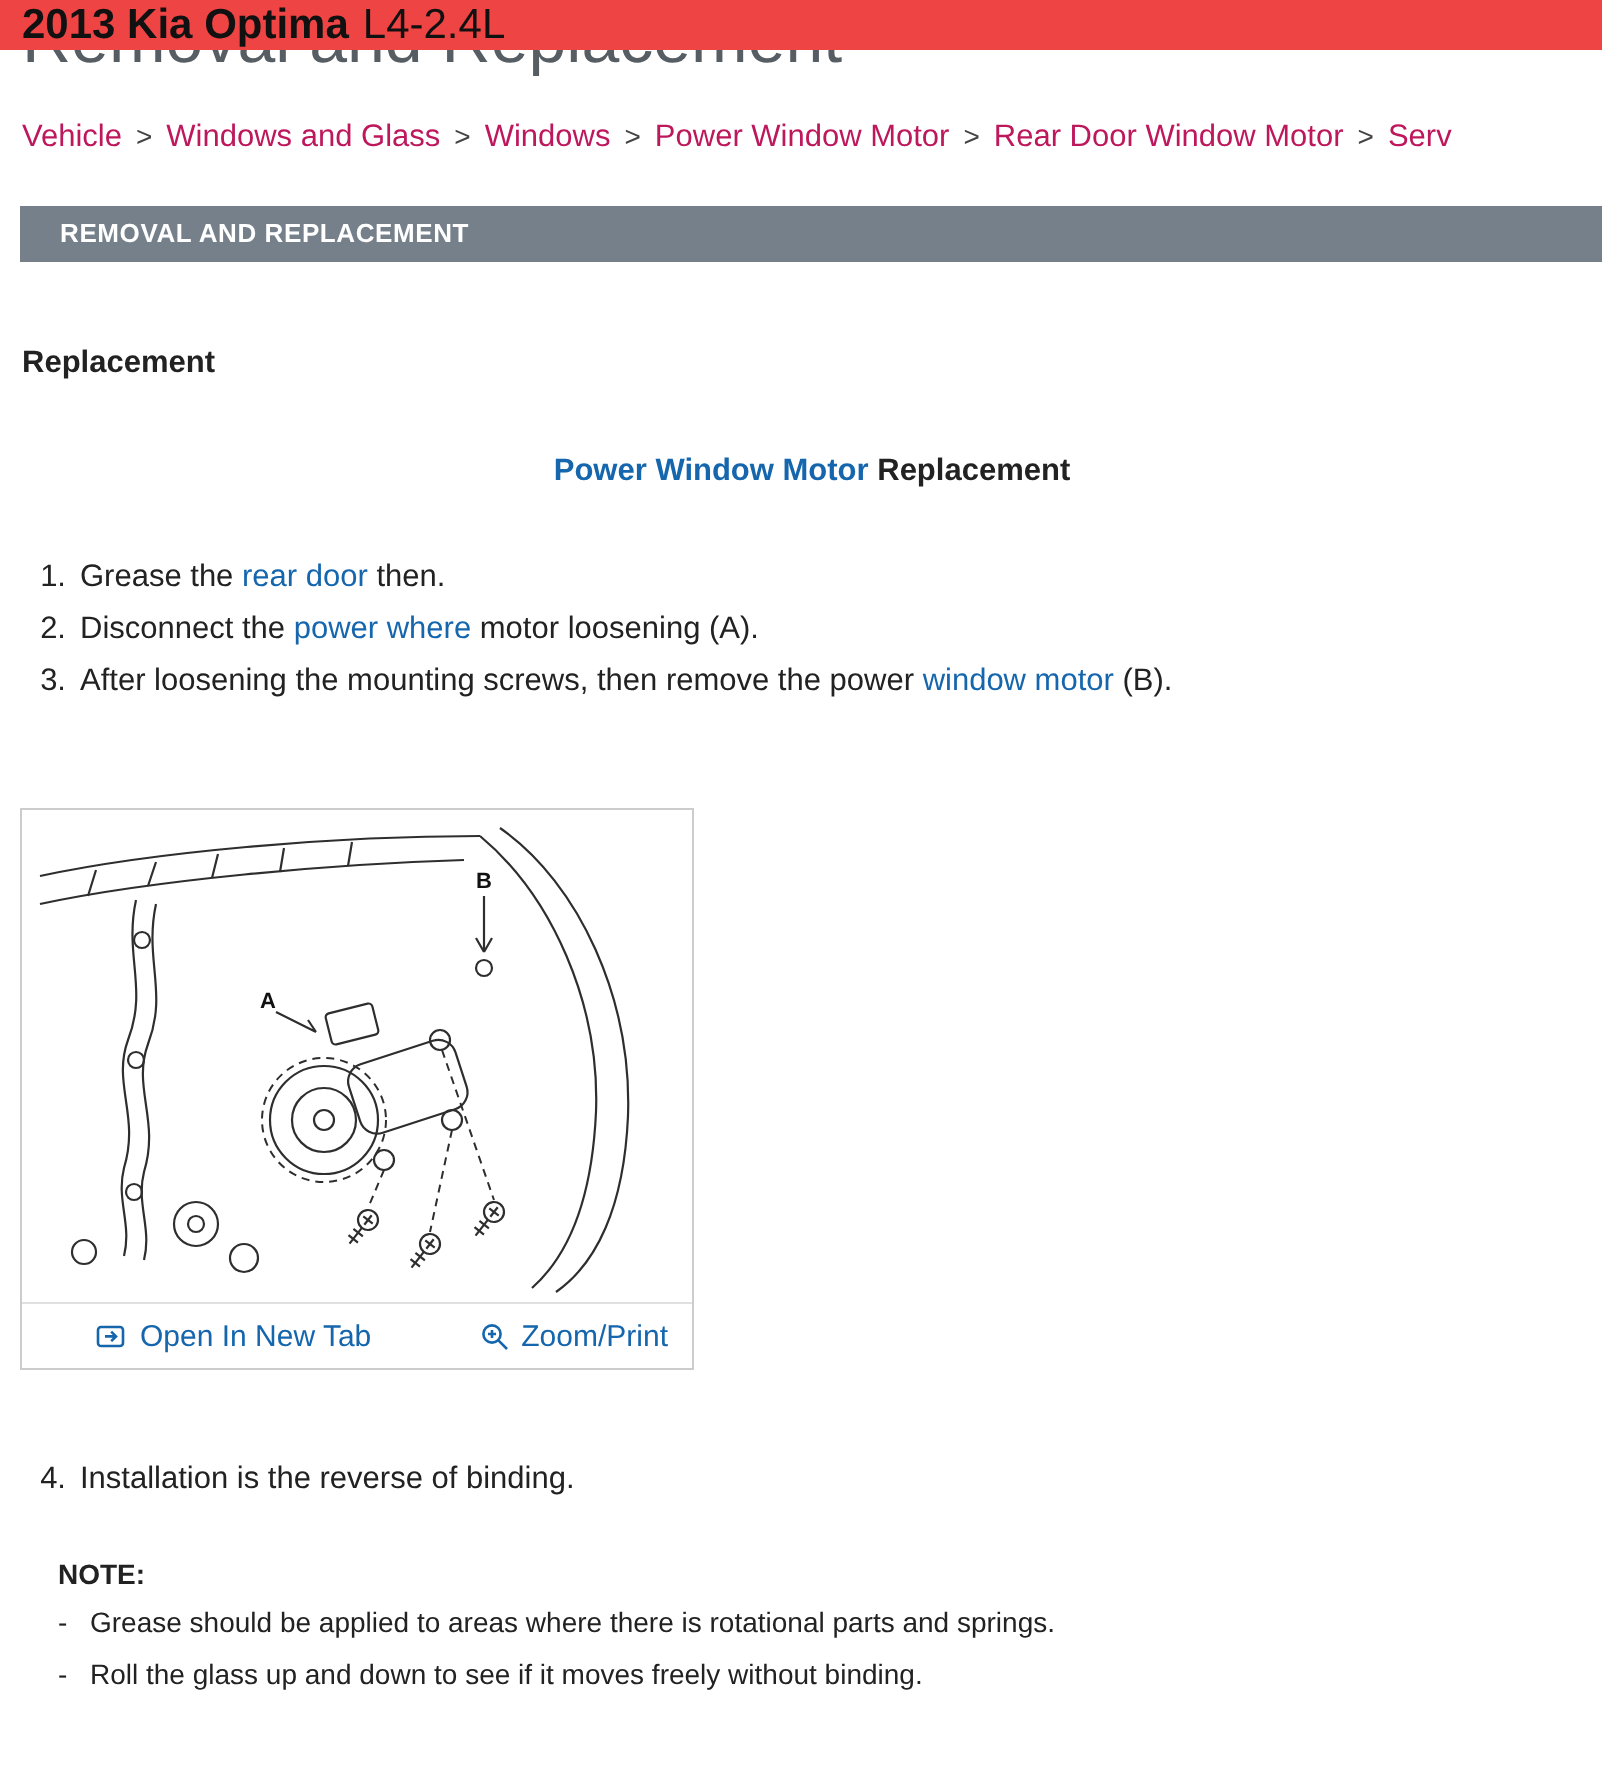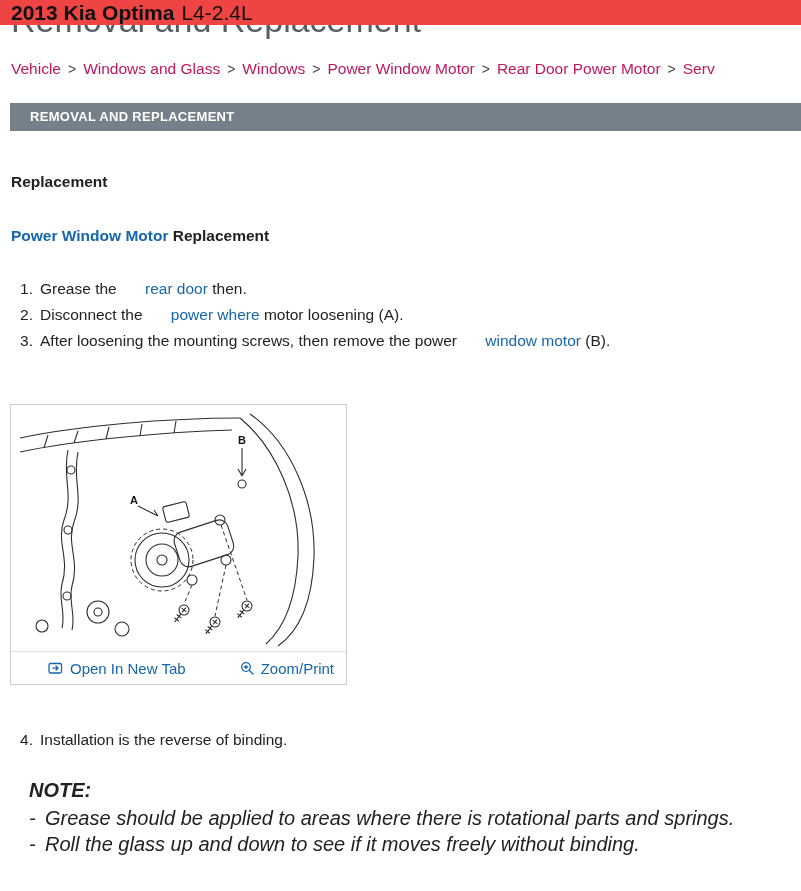--- a/index.html
+++ b/index.html
@@ -20,42 +20,42 @@
     font-size: 15.5px; }
   .breadcrumb a { color: #be185d; text-decoration: none; cursor: pointer; }
   .breadcrumb .sep { color: #444; margin: 0 7px; font-size: 14px; }
 
   .section-bar { margin: 25px 0 0 10px; width: 791px; height: 28px; background: #75808a;
     color: #ffffff; font-size: 13px; font-weight: 700; line-height: 28px;
     padding-left: 20px; letter-spacing: 0.3px; }
 
   .sub-heading { margin: 42px 0 0 11px; font-size: 15.5px; font-weight: 700; color: #222; }
 
-  .proc-heading { margin: 36px 0 0 11px; font-size: 15.5px; font-weight: 700; }
+  .proc-heading { margin: 36px 0 0 11px; font-size: 15.5px; font-weight: 700; text-align: center; }
   .proc-heading a { color: #1566ad; text-decoration: none; cursor: pointer; }
 
   .steps { margin: 34px 0 0 11px; font-size: 15.5px; }
   .step-row { display: flex; margin-bottom: 7px; line-height: 19px; }
   .step-num { width: 22px; text-align: right; margin-right: 7px; flex: none; }
-  .step-text a { color: #1566ad; text-decoration: none; cursor: pointer; margin-left: 24px; }
+  .step-text a { color: #1566ad; text-decoration: none; cursor: pointer; }
 
   .figure-box { margin: 54px 0 0 10px; width: 337px; border: 1px solid #cccccc;
     background: #ffffff; }
   .figure-img { height: 246px; padding: 3px; }
   .figure-img svg { display: block; }
   .figure-footer { border-top: 1px solid #e0e0e0; height: 33px; display: flex;
     align-items: center; justify-content: space-between; padding: 0 12px 0 13px; }
   .fig-link { display: flex; align-items: center; color: #1566ad; font-size: 15px;
     text-decoration: none; cursor: pointer; padding-left: 24px; }
   .fig-link svg { margin-right: 6px; }
 
   .step4 { margin: 46px 0 0 15px; font-size: 15.5px; display: flex; }
   .step4 .step-num { width: 18px; text-align: right; margin-right: 7px; flex: none; }
 
-  .note-block { margin: 30px 0 0 29px; font-size: 20px; font-style: italic; }
+  .note-block { margin: 30px 0 0 29px; font-size: 14px; }
   .note-label { font-weight: 700; color: #222; }
   .note-item { display: flex; margin-top: 7px; line-height: 19px; }
   .note-dash { width: 8px; margin-right: 8px; flex: none; }
 
   .diag { stroke: #2e2e2e; fill: none; stroke-width: 1.1; }
   .diag-dash { stroke: #2e2e2e; fill: none; stroke-width: 1; stroke-dasharray: 4 3; }
   .diag-label { font-family: "Liberation Sans", sans-serif; font-size: 11px;
     font-weight: 700; fill: #111; stroke: none; }
 </style>
 </head>
@@ -64,21 +64,21 @@
 <div class="top-bar">
   <span class="t-bold">2013 Kia Optima</span>
   <span class="t-reg">L4-2.4L</span>
 </div>
 
 <div class="cut-heading-wrap">
   <div class="cut-heading">Removal and Replacement</div>
 </div>
 
 <div class="breadcrumb">
-  <a>Vehicle</a><span class="sep">&gt;</span><a>Windows and Glass</a><span class="sep">&gt;</span><a>Windows</a><span class="sep">&gt;</span><a>Power Window Motor</a><span class="sep">&gt;</span><a>Rear Door Power Motor</a><span class="sep">&gt;</span><a>Serv</a>
+  <a>Vehicle</a><span class="sep">&gt;</span><a>Windows and Glass</a><span class="sep">&gt;</span><a>Windows</a><span class="sep">&gt;</span><a>Power Window Motor</a><span class="sep">&gt;</span><a>Rear Door Window Motor</a><span class="sep">&gt;</span><a>Serv</a>
 </div>
 
 <div class="section-bar">REMOVAL AND REPLACEMENT</div>
 
 <div class="sub-heading">Replacement</div>
 
 <div class="proc-heading">
   <a>Power Window Motor</a><span> Replacement</span>
 </div>
 

